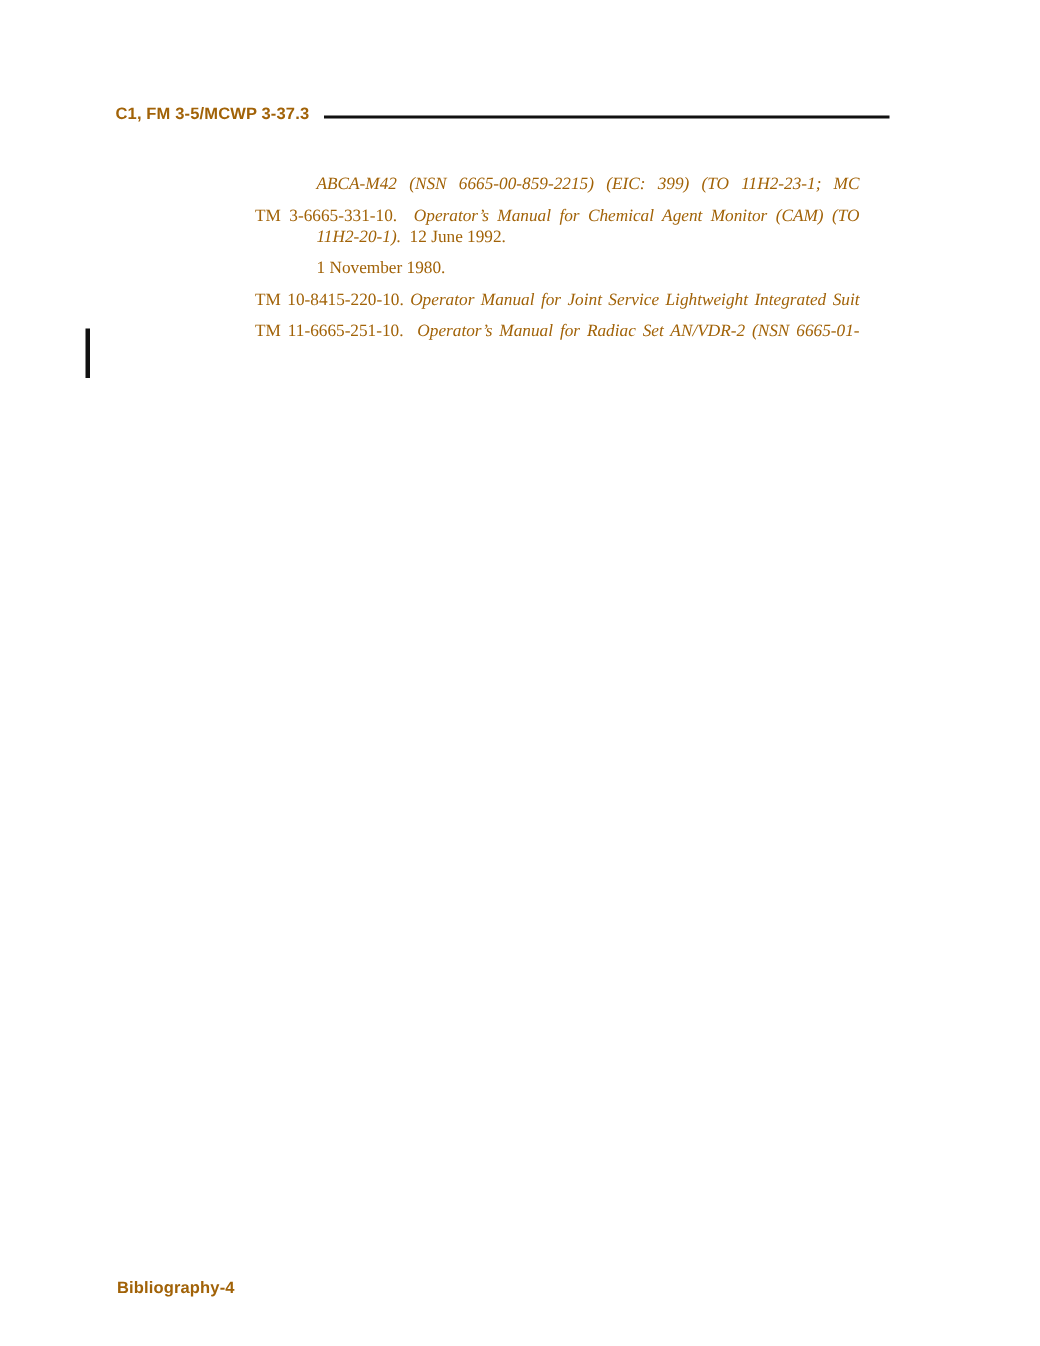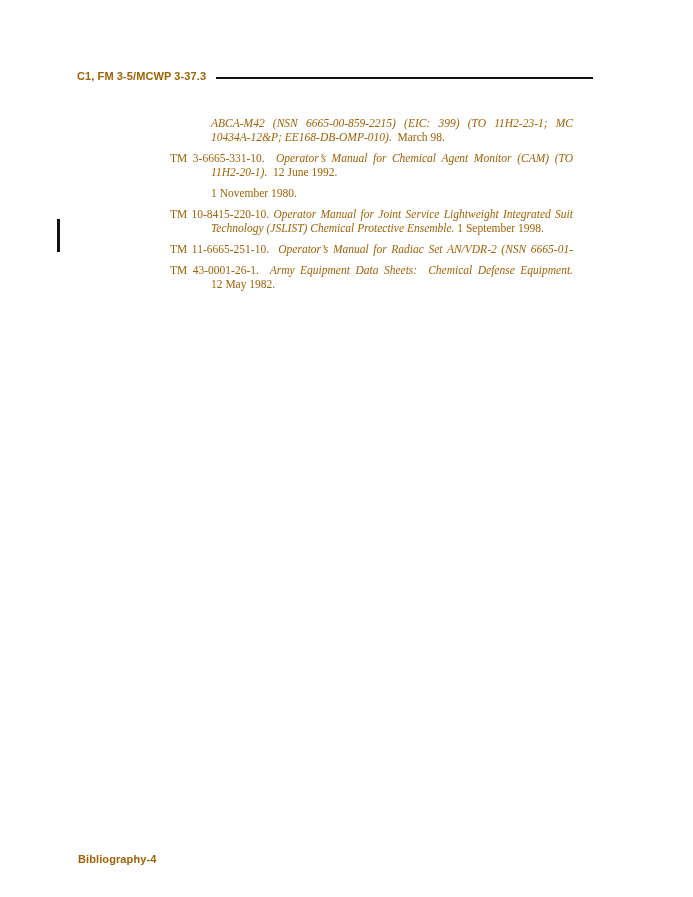--- a/index.html
+++ b/index.html
@@ -74,38 +74,32 @@
 
 <div class="page">
   <span class="header-text">C1, FM 3-5/MCWP 3-37.3</span>
   <div class="header-rule"></div>
 
   <div class="change-bar"></div>
 
   <div class="bib" id="bib-list">
       <div class="entry">
         <div class="line j cont"><span class="it">ABCA-M42 (NSN 6665-00-859-2215) (EIC: 399) (TO 11H2-23-1; MC</span></div>
-        <div class="line cont"><span class="it">10434A-12&amp;P; EE168-DB-OMP-010).</span><span class="rm">  March 98.</span></div>
       </div>
       <div class="entry">
         <div class="line j"><span class="rm">TM 3-6665-331-10.</span><span class="it">  Operator’s Manual for Chemical Agent Monitor (CAM) (TO</span></div>
         <div class="line cont"><span class="it">11H2-20-1).</span><span class="rm">  12 June 1992.</span></div>
       </div>
       <div class="entry">
         <div class="line cont"><span class="rm">1 November 1980.</span></div>
       </div>
       <div class="entry">
         <div class="line j"><span class="rm">TM 10-8415-220-10.</span><span class="it"> Operator Manual for Joint Service Lightweight Integrated Suit</span></div>
-        <div class="line cont"><span class="it">Technology (JSLIST) Chemical Protective Ensemble.</span><span class="rm"> 1 September 1998.</span></div>
       </div>
       <div class="entry">
         <div class="line j"><span class="rm">TM 11-6665-251-10.</span><span class="it">  Operator’s Manual for Radiac Set AN/VDR-2 (NSN 6665-01-</span></div>
-      </div>
-      <div class="entry">
-        <div class="line j"><span class="rm">TM 43-0001-26-1.</span><span class="it">  Army Equipment Data Sheets:  Chemical Defense Equipment.</span></div>
-        <div class="line cont"><span class="rm">12 May 1982.</span></div>
       </div>
     </div>
 
   <div class="footer">
     <span>Bibliography-4</span>
   </div>
 </div>
 
 </body></html>

